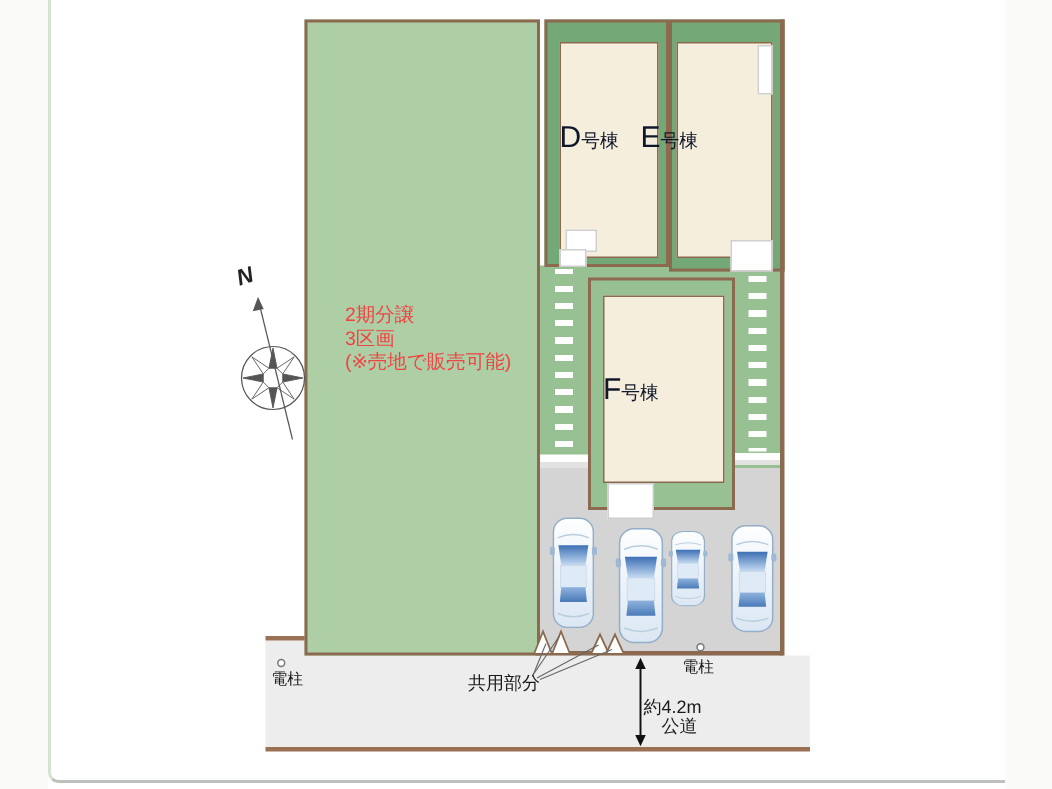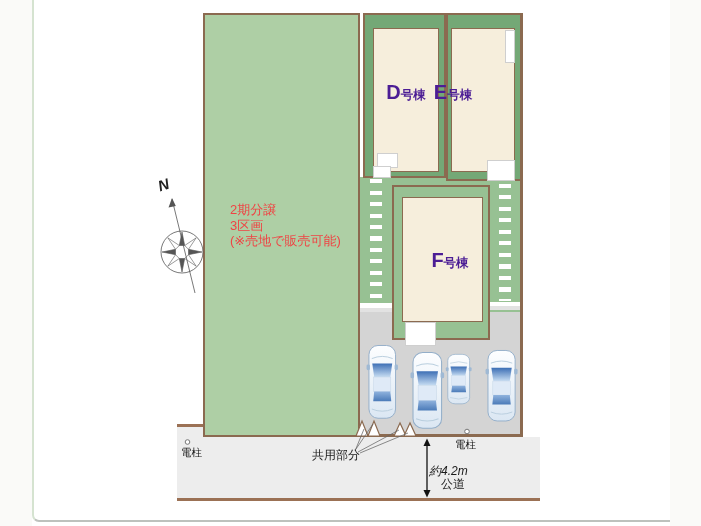--- a/index.html
+++ b/index.html
@@ -41,32 +41,32 @@
   .porch-e{left:487px;top:160px;width:28px;height:21px;}
   .porch-f{left:405px;top:322px;width:31px;height:24px;}
   
   .ladder{width:12px;background:repeating-linear-gradient(180deg,#fff 0,#fff 4px,rgba(0,0,0,0) 4px,rgba(0,0,0,0) 11.5px);}
   .ladder-left{left:370px;top:179px;height:123px;}
   .ladder-right{left:499px;top:184px;height:117px;}
   .band{background:linear-gradient(#ffffff 55%,#e2e2e2 55%);}
   .band-left{left:360px;top:303px;width:32px;height:9px;}
   .band-right{left:490px;top:302px;width:30px;height:8px;}
   
-  .bldg-label{color:#4c1d95;text-align:center;white-space:nowrap;font-weight:bold;}
+  .bldg-label{color:#0f172a;text-align:left;white-space:nowrap;}
   .bldg-label .letter{font-size:20px;}
   .bldg-label .suffix{font-size:12.5px;}
   .lbl-d{left:373px;top:81px;width:66px;}
   .lbl-e{left:427px;top:81px;width:52px;}
   .lbl-f{left:402px;top:249px;width:96px;}
   .phase-text{left:230px;top:202px;color:#ef4444;font-size:13px;line-height:15.5px;white-space:nowrap;}
   .small-lbl{color:#1a1a1a;white-space:nowrap;}
   .pole-left-lbl{left:181px;top:446px;font-size:10.5px;}
   .pole-right-lbl{left:455px;top:438px;font-size:10.5px;}
   .common-lbl{left:312px;top:447px;font-size:12px;text-align:right;}
-  .roadw-lbl{left:429px;top:463px;font-size:12px;font-style:italic;}
+  .roadw-lbl{left:429px;top:463px;font-size:12px;}
   .roadk-lbl{left:441px;top:476px;font-size:12px;}
   .north-lbl{left:158px;top:176px;font-size:15px;font-weight:bold;font-style:italic;
     color:#222;transform:rotate(-18deg);}
   svg.overlay{left:0;top:0;width:701px;height:526px;pointer-events:none;}
 </style>
 </head>
 <body>
 
 <div class="canvas">
 

